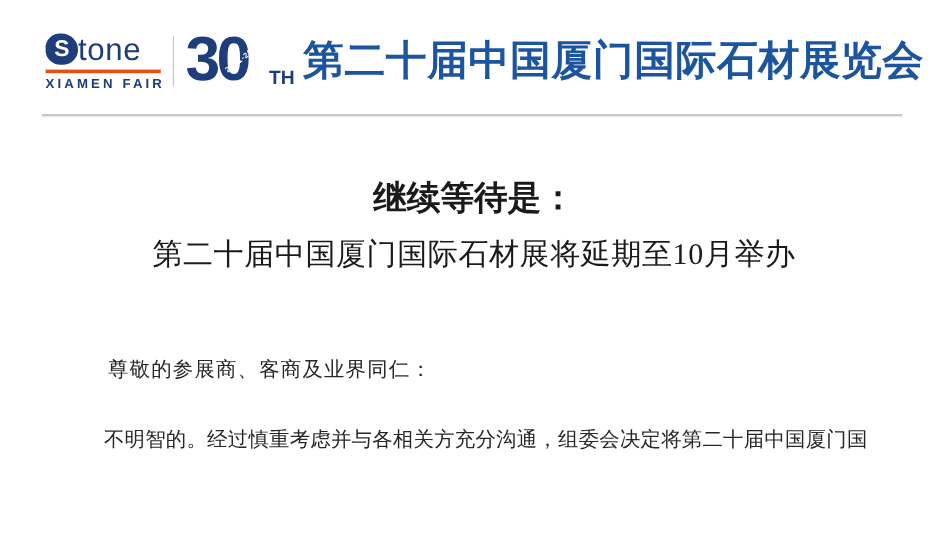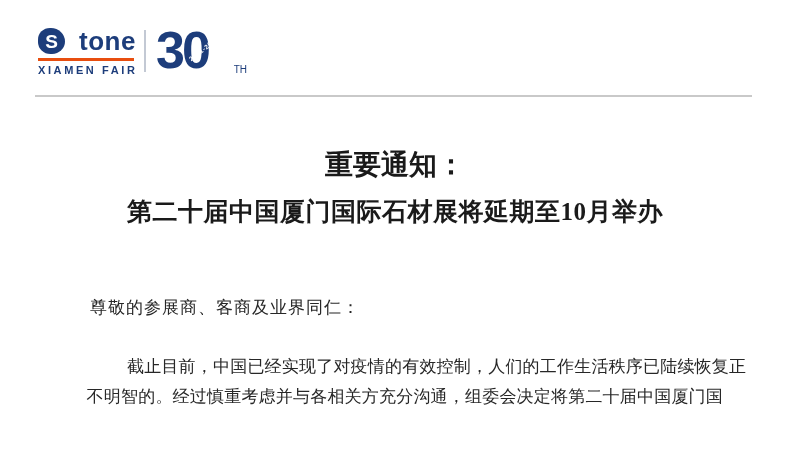--- a/index.html
+++ b/index.html
@@ -31,22 +31,22 @@
   }
   .brand-s-icon::before {
     content: "";
     position: absolute; left: -2px; top: 3px;
     width: 7px; height: 7px;
     background: #f5a800;
     border-radius: 60% 40% 55% 45%;
     z-index: -1;
   }
   .brand-rest {
-    color: #1d3d7b; font-weight: 700; font-size: 26px; line-height: 1;
-    letter-spacing: 0.5px; margin-left: 14px;
+    color: #1d3d7b; font-weight: 400; font-size: 26px; line-height: 1;
+    letter-spacing: 0.5px; margin-left: 0;
   }
   .brand-rule { height: 3px; background: #e84e0f; width: 96px; margin-top: 2px; }
   .brand-sub {
     color: #1d3d7b; font-weight: 700; font-size: 11px;
     letter-spacing: 2.6px; margin-top: 3px; white-space: nowrap;
   }
   .header-sep {
     width: 2px; height: 42px; background: #c3c9d4; margin: 0 10px 0 6px;
   }
   .anniv {
@@ -57,41 +57,41 @@
     font-size: 52px; font-weight: 800; letter-spacing: -3px; line-height: 50px;
   }
   .anniv-years {
     position: absolute; left: 30px; top: 20px;
     font-size: 6.5px; font-weight: 700; color: #ffffff;
     transform: rotate(-38deg); letter-spacing: 0.5px;
     white-space: nowrap;
   }
   .anniv-th {
     position: absolute; right: -5px; bottom: 2px;
-    font-size: 10px; font-weight: 400; letter-spacing: 0;
+    font-size: 16px; font-weight: 700; letter-spacing: 0;
   }
   .header-title {
     color: #1b559f; font-weight: 800; font-size: 34px;
     letter-spacing: 0.5px; margin-left: 12px; white-space: nowrap;
   }
 
   .divider {
     position: absolute; left: 35px; top: 95px;
     width: 717px; height: 2px; background: #c9c9c9;
   }
 
   
   .serif { font-family: "Liberation Serif", "DejaVu Serif", serif; text-align: right; }
   .notice-heading {
     position: absolute; top: 146px; left: 0; width: 100%;
     text-align: center; font-size: 28px; font-weight: 700; color: #1a1a1a;
   }
   .notice-subheading {
     position: absolute; top: 195px; left: 0; width: 100%;
-    text-align: center; font-size: 25px; font-weight: 700; color: #1a1a1a;
+    text-align: center; font-size: 25px; font-weight: 400; color: #1a1a1a;
     letter-spacing: 0.5px;
   }
   .salutation {
     position: absolute; top: 296px; left: 90px;
     font-size: 17px; color: #272727; letter-spacing: 1px;
   }
   .paragraph {
     position: absolute; top: 352px; left: 75px; width: 648px;
     font-size: 17px; color: #272727; line-height: 30px;
     letter-spacing: 0.2px;
@@ -118,28 +118,28 @@
     </div>
 
     <div class="header-sep"></div>
 
     <div class="anniv">
       <div class="anniv-num">30</div>
       <div class="anniv-years">2001-2020</div>
       <div class="anniv-th">TH</div>
     </div>
 
+    <div class="header-title">第二十届中国厦门国际石材展览会</div>
   </div>
 
   <div class="divider"></div>
 
-  <div class="notice-heading serif">重要通知：</div>
+  <div class="notice-heading serif">继续等待是：</div>
 
   <div class="notice-subheading serif">第二十届中国厦门国际石材展将延期至10月举办</div>
 
   <div class="salutation serif">尊敬的参展商、客商及业界同仁：</div>
 
   <div class="paragraph serif">
-    <div class="line indent">截止目前，中国已经实现了对疫情的有效控制，人们的工作生活秩序已陆续恢复正</div>
     <div class="line">不明智的。经过慎重考虑并与各相关方充分沟通，组委会决定将第二十届中国厦门国</div>
   </div>
 
 </div>
 
 </body></html>

